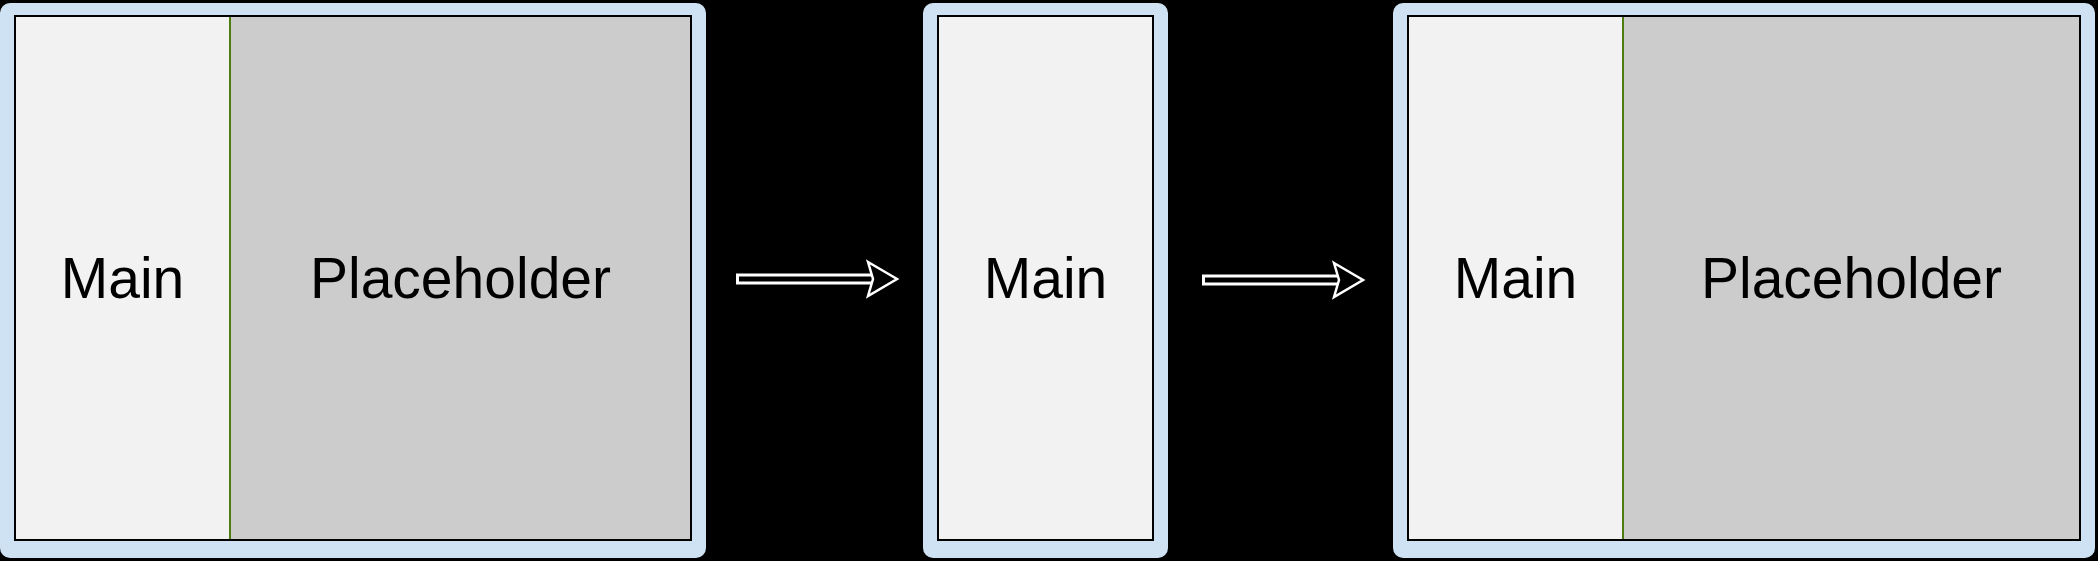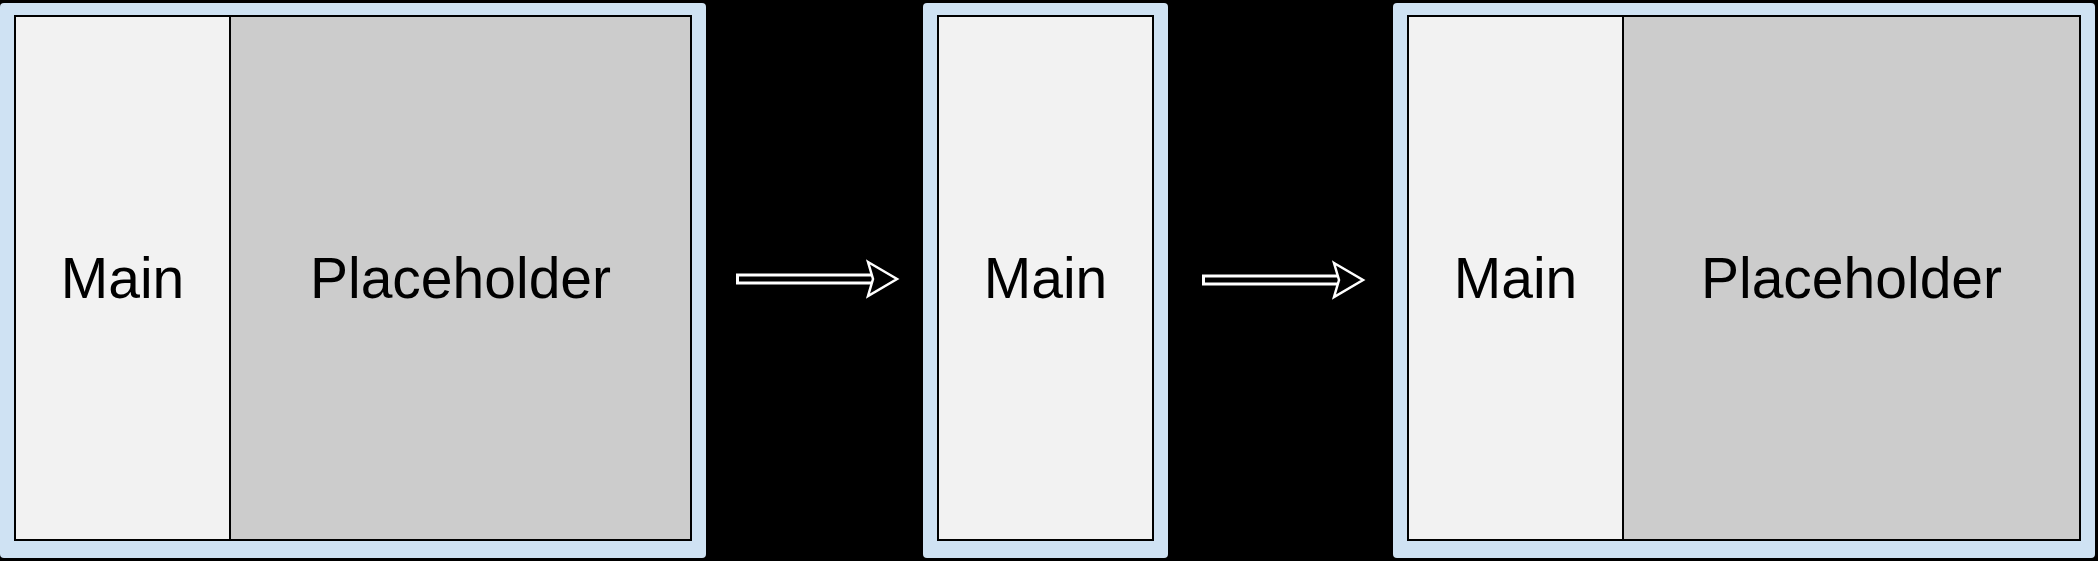--- a/index.html
+++ b/index.html
@@ -13,21 +13,21 @@
     height: 561px;
     background: #000000;
     overflow: hidden;
     font-family: "Liberation Sans", sans-serif;
   }
   .panel {
     position: absolute;
     top: 3px;
     height: 555px;
     background: #cfe2f3;
-    border-radius: 4px;
+    border-radius: 10px;
     box-sizing: border-box;
     padding: 12px 14px 17px 14px;
   }
   .panel-left   { left: 0;      width: 706px; }
   .panel-middle { left: 923px;  width: 245px; }
   .panel-right  { left: 1393px; width: 702px; }
 
   .panel-body {
     display: flex;
     width: 100%;
@@ -39,21 +39,21 @@
     display: flex;
     align-items: center;
     justify-content: center;
     min-width: 0;
   }
   .pane-main {
     background: #f2f2f2;
   }
   .pane-placeholder {
     background: #cccccc;
-    border-left: 2px solid #000000;
+    border-left: 2px solid #4d7c0f;
   }
   .panel-left .pane-main,
   .panel-right .pane-main { flex: 0 0 213px; }
   .panel-left .pane-placeholder,
   .panel-right .pane-placeholder { flex: 1 1 auto; }
   .panel-middle .pane-main { flex: 1 1 auto; }
 
   .pane-label {
     font-size: 57px;
     line-height: 1;

